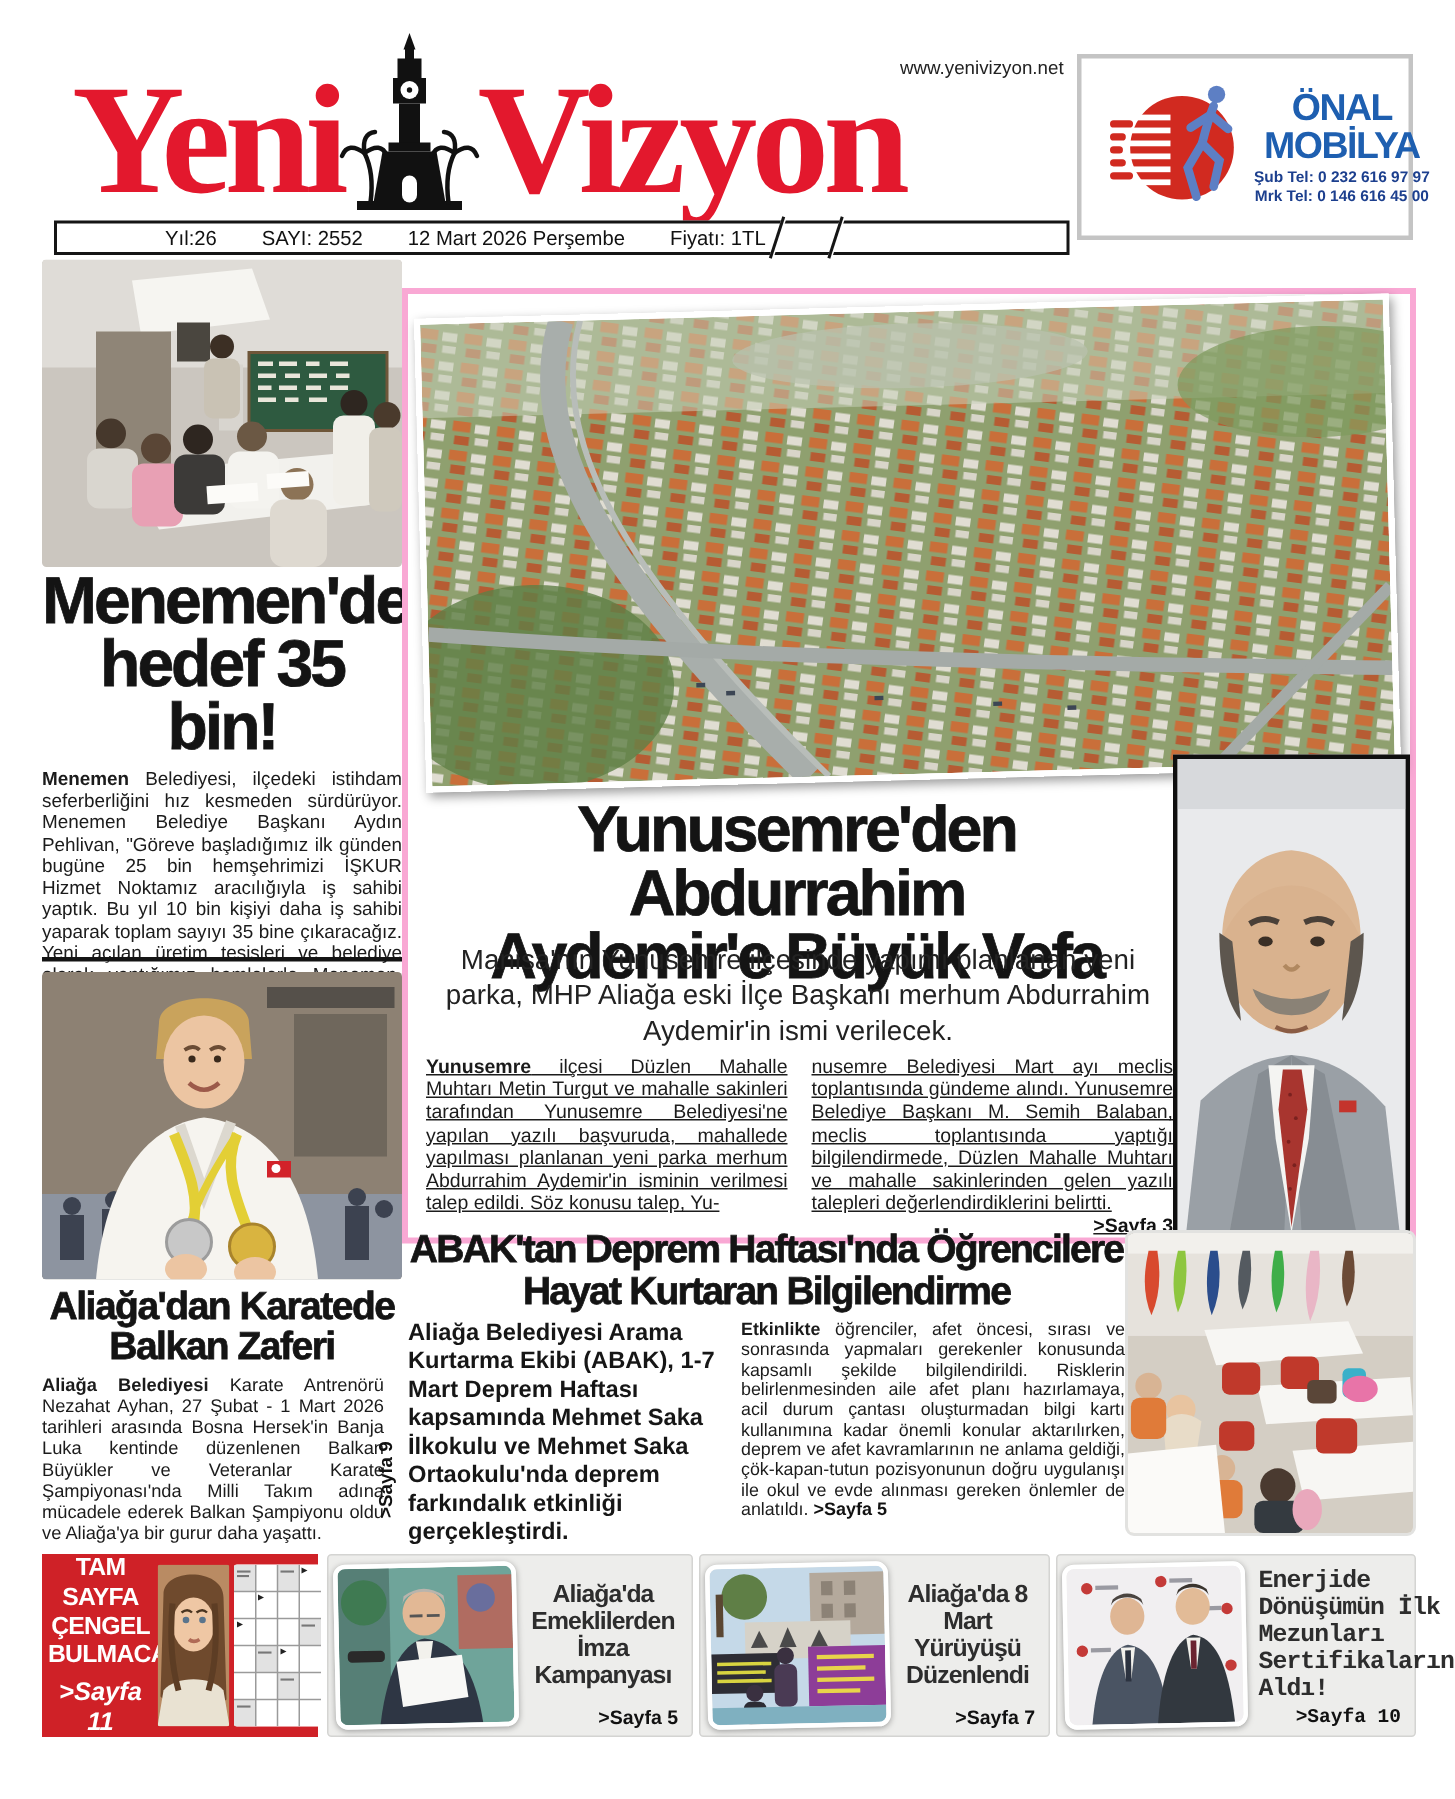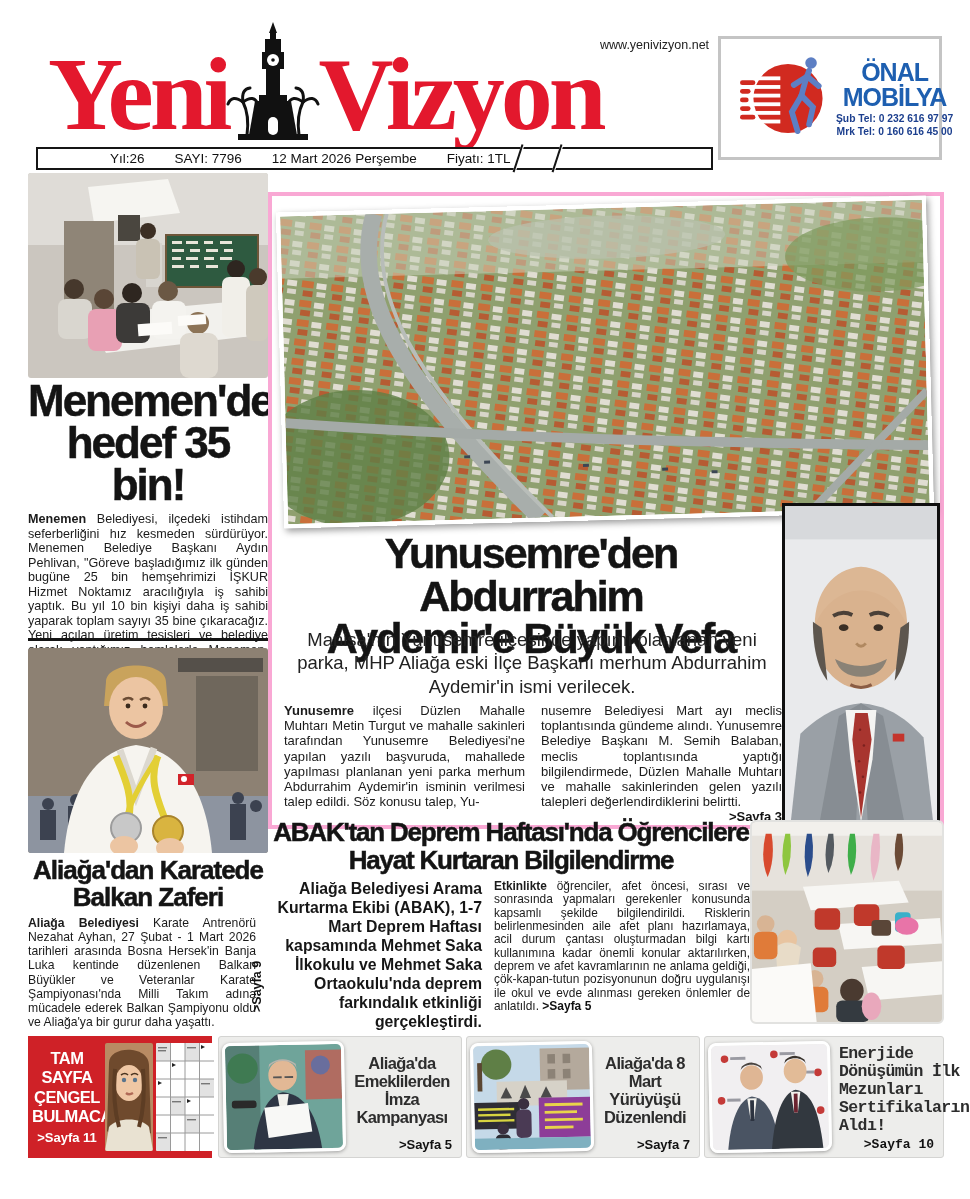--- a/index.html
+++ b/index.html
@@ -41,40 +41,40 @@
   .karate-block .headline { font-size:26px; line-height:1.02; text-align:center; letter-spacing:-1px; }
   .karate-block .body-txt { margin-top:6px; font-size:12.2px; line-height:1.16; width:228px; }
   .karate-ref { position:absolute; left:250px; top:1012px; transform:rotate(-90deg); transform-origin:0 0; font-size:12.5px; white-space:nowrap; }
 
   
   .main-box { position:absolute; top:192px; left:268px; width:676px; height:637px; border:4px solid #f9a8d4; background:#fff; }
   .aerial { position:absolute; top:8px; left:8px; width:650px; height:316px; border:4px solid #fff; box-shadow:2px 3px 7px rgba(0,0,0,.4); transform:rotate(-1.5deg); overflow:hidden; }
   .aerial svg { display:block; width:100%; height:100%; }
   .main-head { position:absolute; top:336px; left:2px; width:514px; text-align:center; font-size:43px; line-height:.99; }
   .main-sub { position:absolute; top:432px; left:10px; width:500px; text-align:center; font-size:18.5px; line-height:1.26; color:#222; }
-  .main-cols { position:absolute; top:507px; left:12px; width:498px; display:flex; gap:16px; }
+  .main-cols { position:absolute; top:507px; left:12px; width:498px; display:flex; gap:16px;text-decoration:underline; }
   .main-cols .col { width:241px; font-size:13px; line-height:1.17; }
   .main-cols .page-ref { display:block; text-align:right; font-size:13px; }
   .portrait { position:absolute; right:0; bottom:0; width:158px; height:322px; border:3px solid #0f0f0f; overflow:hidden; background:#e9eaec; }
   .portrait svg { display:block; width:100%; height:100%; }
 
   
   .abak { position:absolute; top:818px; left:268px; width:676px; height:212px; }
   .abak-head { position:absolute; top:0; left:0; width:486px; text-align:center; font-size:26px; line-height:1.08; letter-spacing:-1.2px; }
   .abak-photo { top:2px; left:482px; width:194px; height:204px; border:2px solid #e2e2e0; border-radius:6px; }
   .abak-cols { position:absolute; top:62px; left:4px; width:478px; display:flex; gap:12px; }
-  .abak-col1 { width:210px; font-weight:bold; font-size:15.8px; line-height:1.2; text-align:right; color:#161616; }
+  .abak-col1 { width:210px; font-weight:bold; font-size:15.8px; line-height:1.2; color:#161616; }
   .abak-col2 { width:256px; font-size:11.9px; line-height:1.12; }
   .abak-col2 .page-ref { font-size:12px; }
 
   
   .bulmaca { position:absolute; top:1036px; left:28px; width:184px; height:122px; background:#cf2127; display:flex; align-items:center; gap:3px; padding:6px 4px; }
   .bul-txt { width:70px; color:#fff; font-weight:bold; text-align:center; }
   .bul-line { font-size:16.5px; line-height:1.18; letter-spacing:-.5px; }
-  .bul-ref { font-size:13px; margin-top:4px; }
+  .bul-ref { font-size:17px; margin-top:4px; font-style:italic; }
   .bul-photo, .bul-grid { height:108px; border-radius:2px; overflow:hidden; flex:none; }
   .bul-photo { width:48px; } .bul-grid { width:58px; background:#fff; }
   .bul-photo svg, .bul-grid svg { display:block; width:100%; height:100%; }
 
   .teaser { position:absolute; top:1036px; height:122px; background:#ededeb; border:1px solid #d4d4d2; border-radius:3px; display:flex; align-items:center; padding:4px; }
   .t1 { left:218px; width:244px; } .t2 { left:466px; width:234px; } .t3 { left:704px; width:240px;font-family:Liberation Mono, monospace; }
   .teaser-photo { flex:none; width:122px; height:110px; border:3px solid #fff; border-radius:8px; box-shadow:0 1px 4px rgba(0,0,0,.35); transform:rotate(-1.2deg); overflow:hidden; }
   .teaser-photo svg { display:block; width:100%; height:100%; }
   .teaser-txt { flex:1; text-align:center; font-weight:bold; font-size:16.5px; line-height:1.1; letter-spacing:-.6px; color:#2d2d2d; padding:0 2px 14px 4px; }
   .t3 .teaser-txt { text-align:left; padding-left:8px; }
@@ -111,21 +111,21 @@
           <path d="M77,80 q11,-8 15,2"></path>
           <path d="M77,80 q2,-13 -7,-14"></path>
       </g>
     </svg>
     <span class="mast-word">Vizyon</span>
   </div>
   <div class="website">www.yenivizyon.net</div>
 
   <div class="info-bar">
     <span>Yıl:26</span>
-    <span>SAYI: 7796</span>
+    <span>SAYI: 2552</span>
     <span>12 Mart 2026  Perşembe</span>
     <span>Fiyatı: 1TL</span>
   </div>
   <div class="slash" style="left:517px"></div>
   <div class="slash" style="left:556px"></div>
 
   <div class="ad">
     <svg class="ad-logo" viewBox="0 0 100 95">
       <circle cx="50" cy="48" r="36" fill="#d12a20"></circle>
       <g fill="#fff">
@@ -149,21 +149,21 @@
         <path d="M70,25 L56,34"></path>
           <path d="M70,25 L82,35"></path>
         <path d="M64,45 L76,57 L72,75"></path>
         <path d="M64,45 L54,62 L60,82"></path>
       </g>
     </svg>
     <div class="ad-txt">
       <div class="ad-name">ÖNAL</div>
       <div class="ad-name">MOBİLYA</div>
       <div class="ad-phone">Şub Tel: 0 232 616 97 97</div>
-      <div class="ad-phone">Mrk Tel: 0 160 616 45 00</div>
+      <div class="ad-phone">Mrk Tel: 0 146 616 45 00</div>
     </div>
   </div>
 
   <div class="photo photo-meeting">
     <svg viewBox="0 0 240 205" preserveAspectRatio="none">
       <rect width="240" height="205" fill="#cbc6bf"></rect>
       <rect width="240" height="72" fill="#dfdcd7"></rect>
       <polygon points="60,14 140,6 152,40 66,50" fill="#f6f5f1"></polygon>
       <rect x="36" y="48" width="50" height="97" fill="#8f8577"></rect>
       <rect x="90" y="42" width="22" height="26" fill="#4a463f"></rect>

